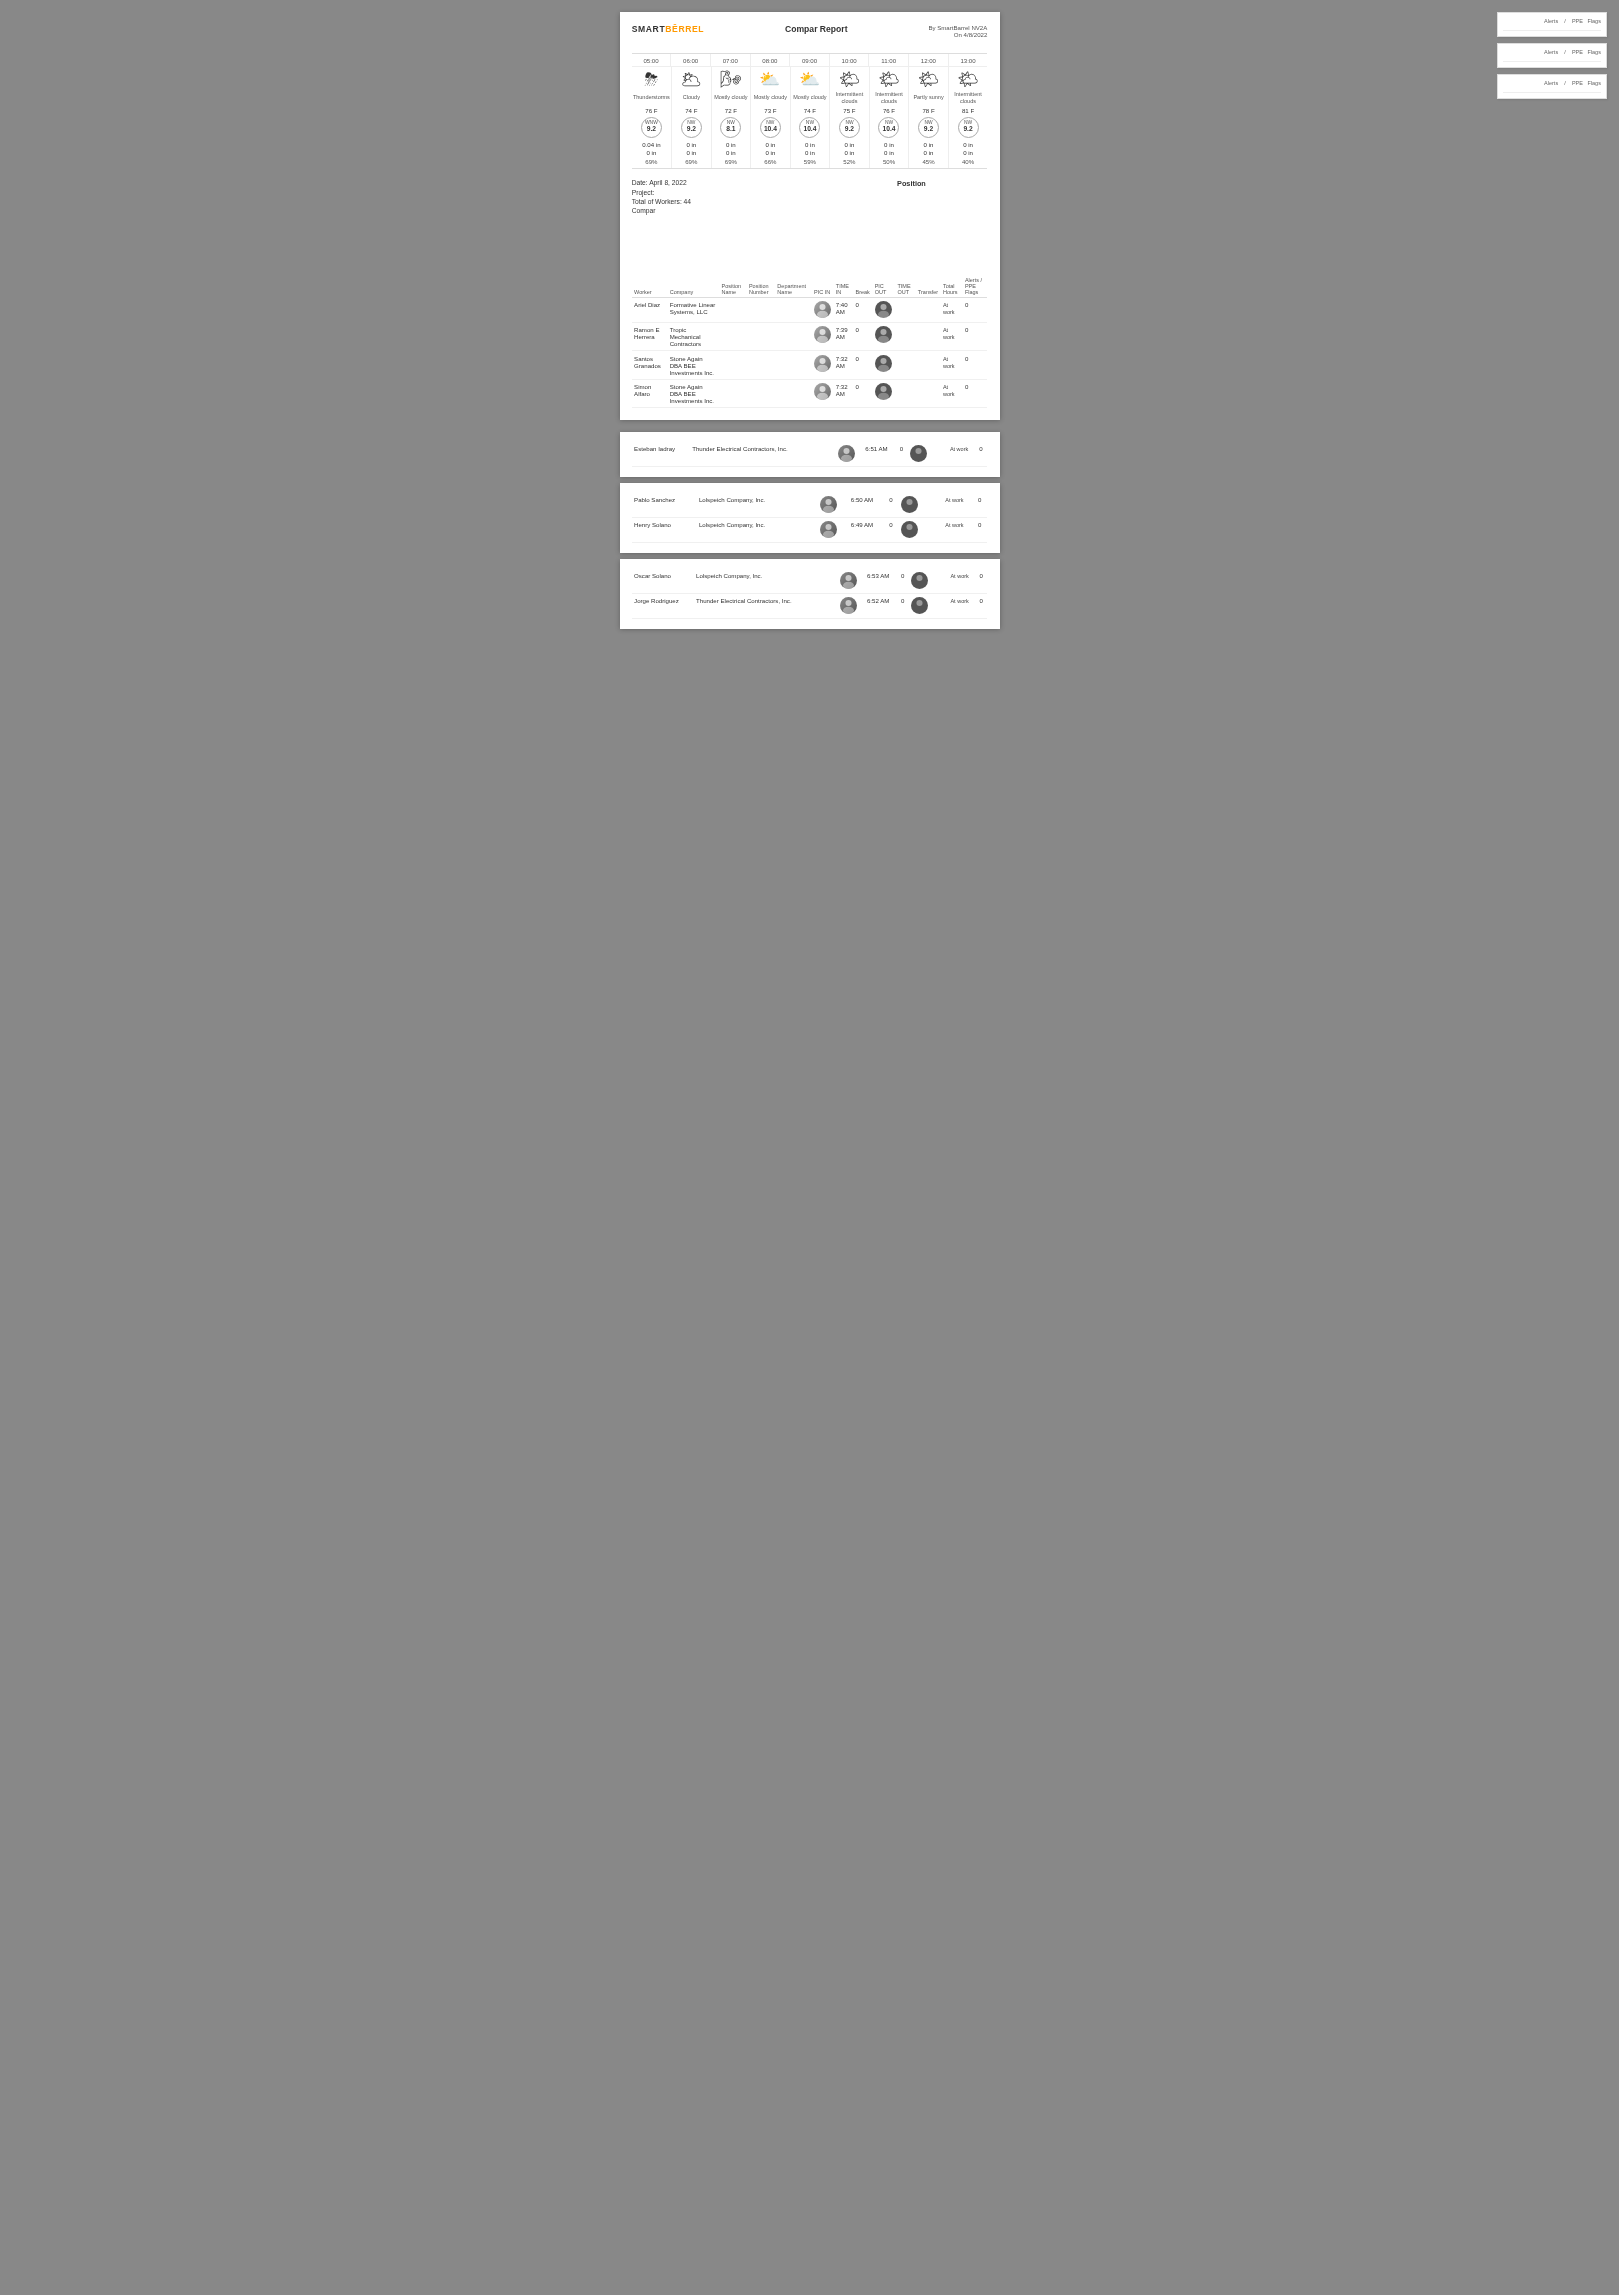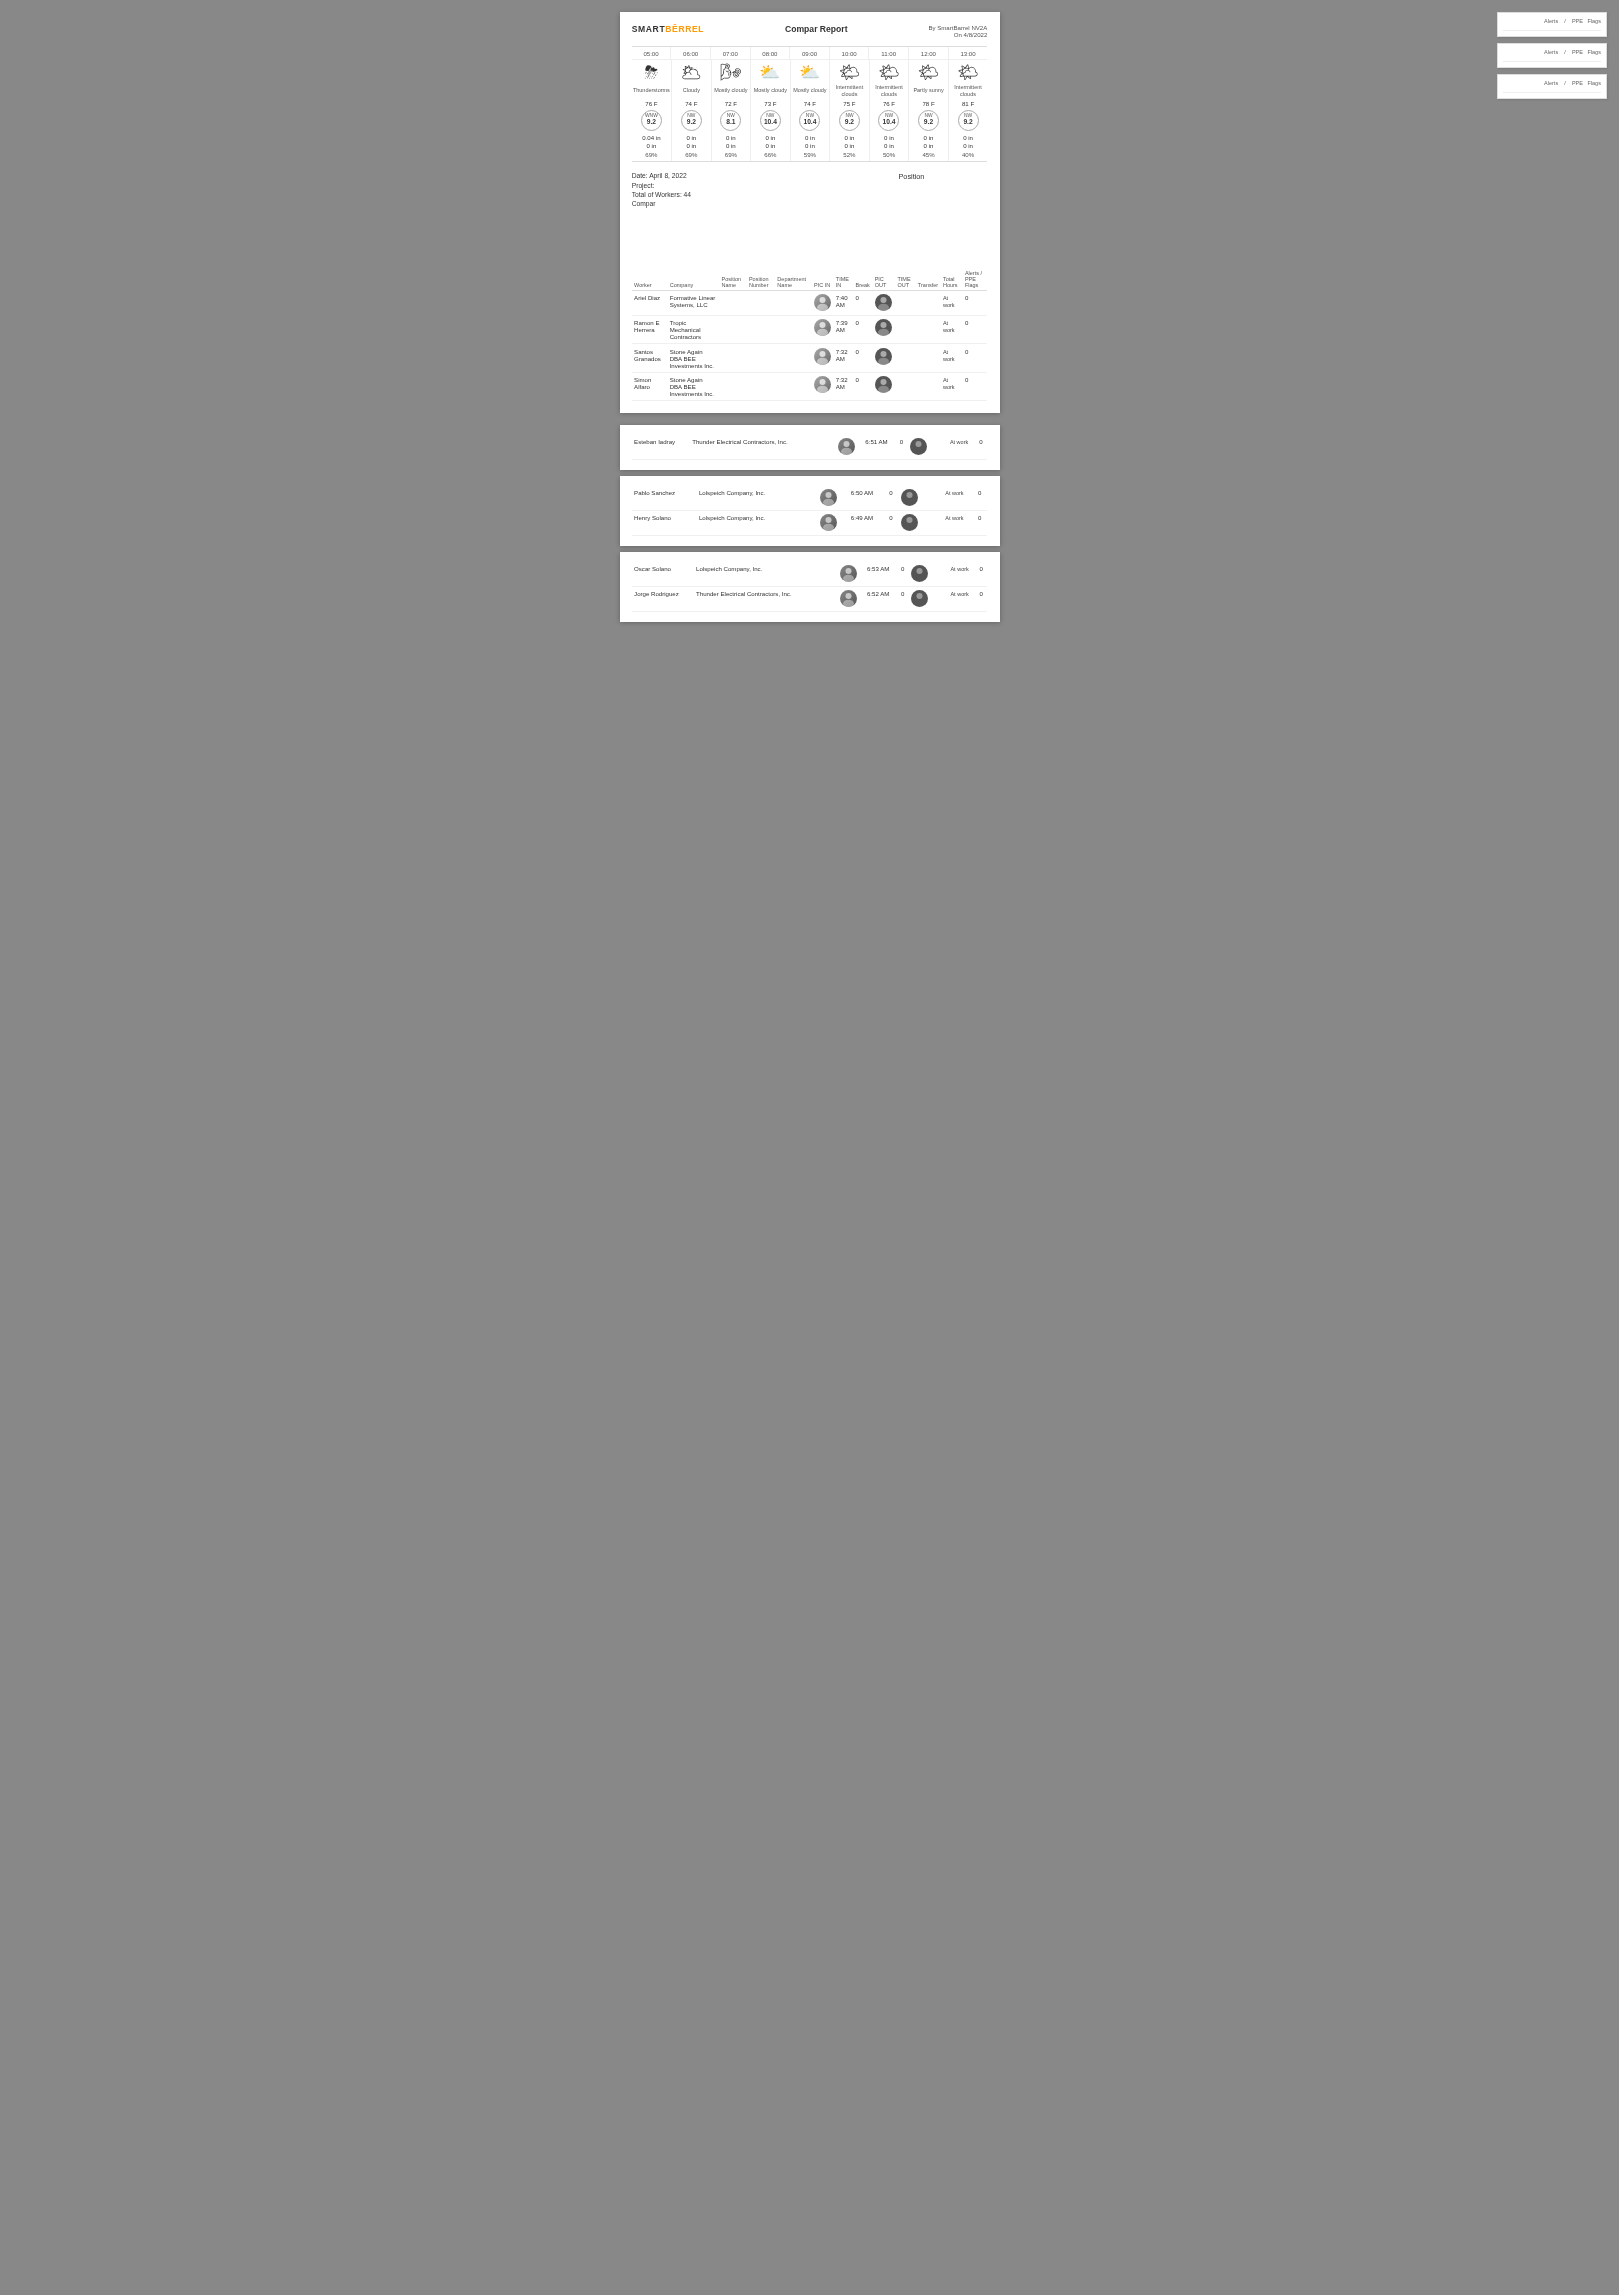--- a/index.html
+++ b/index.html
@@ -16,21 +16,21 @@
       margin: 12.2px auto;
       padding: 12.2px;
       box-shadow: 0 1.2px 4.9px rgba(0,0,0,0.3);
     }
 
     
     .header {
       display: flex;
       justify-content: space-between;
       align-items: flex-start;
-      margin-bottom: 8px;
+      margin-bottom: 15px;
     }
     .logo {
       font-size: 8.6px;
       font-weight: bold;
       letter-spacing: 0.6px;
     }
     .logo span { color: #f90; }
     .report-title {
       font-size: 8.6px;
       font-weight: bold;
@@ -111,21 +111,21 @@
 
     
     .info-section {
       display: flex;
       gap: 12.2px;
       margin-bottom: 9.8px;
     }
     .info-left { flex: 1; }
     .info-left p { margin-bottom: 2.4px; font-size: 6.7px; }
     .info-right { flex: 1; text-align: center; }
-    .info-right .position-label { font-size: 7.3px; font-weight: normal; margin-left: 20px; }
+    .info-right .position-label { font-size: 7.3px; font-weight: bold; margin-left: 20px; }
 
     
     .worker-table {
       width: 100%;
       border-collapse: collapse;
       font-size: 6.1px;
     }
     .worker-table th {
       text-align: left;
       font-weight: normal;

